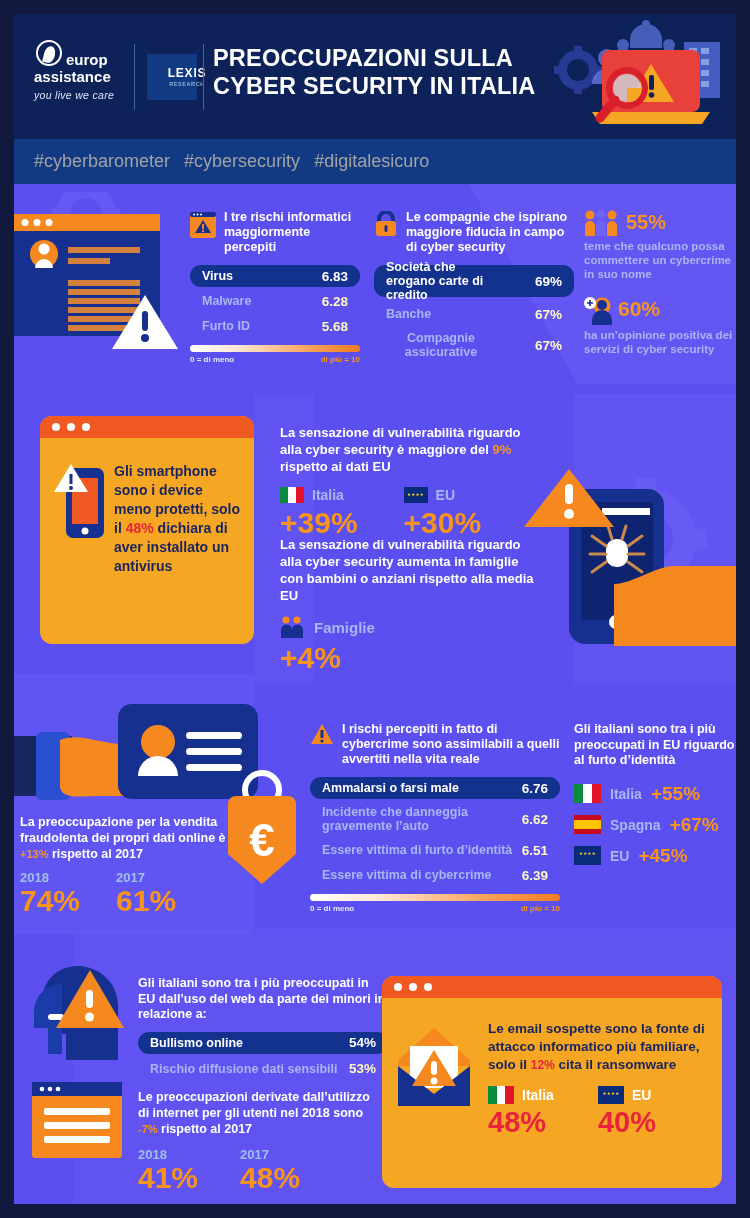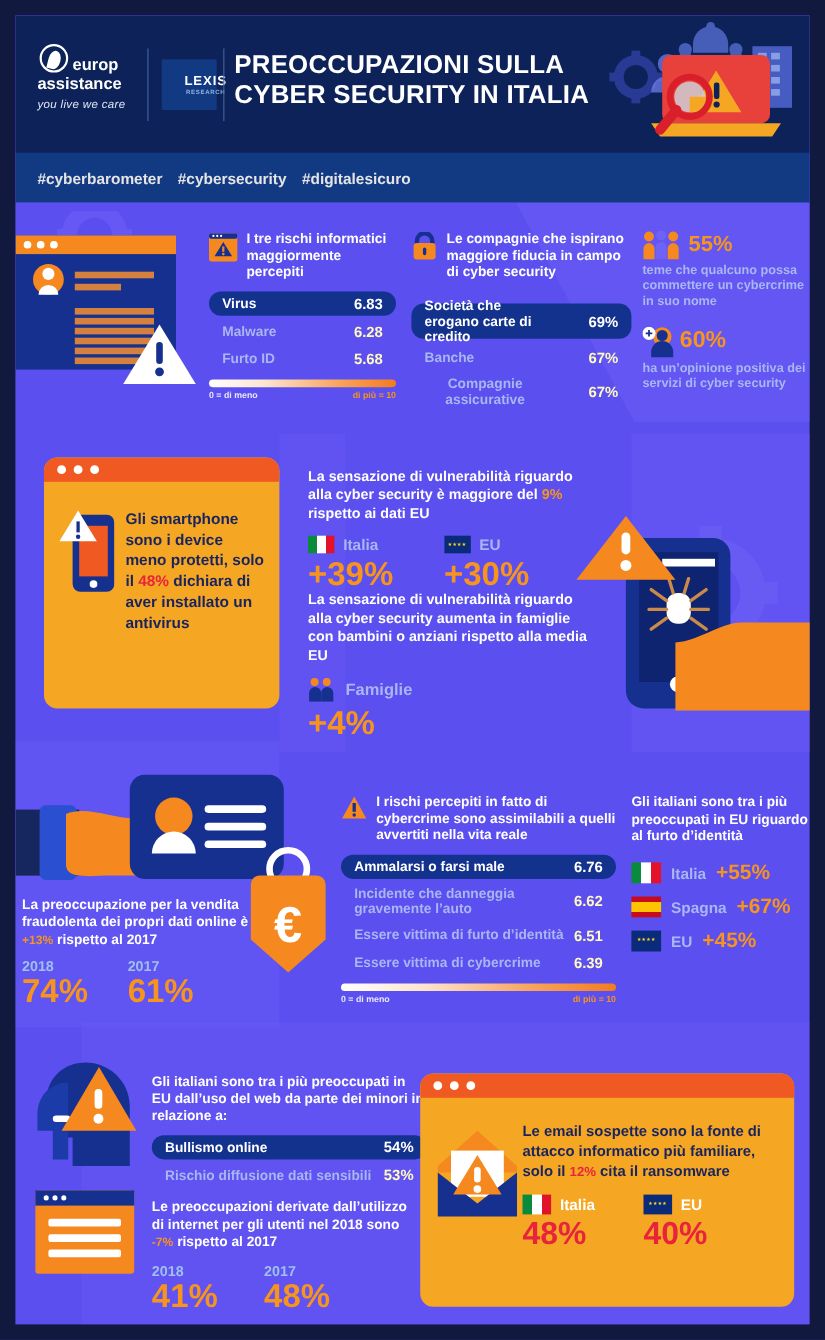--- a/index.html
+++ b/index.html
@@ -51,21 +51,21 @@
     position:absolute; left:199px; top:30px; width:350px;
     color:#ffffff; font-size:23.5px; font-weight:700; line-height:28px;
     letter-spacing:.2px;
   }
   .hero { position:absolute; right:4px; top:4px; width:180px; height:120px; }
 
   .hashbar {
     position:absolute; left:0; top:125px; width:722px; height:45px;
     background:#123a83; display:flex; align-items:center; padding-left:20px; gap:14px;
   }
-  .hashbar span { color:#e5e5e5; font-size:14px; font-weight:700; }
+  .hashbar span { color:#a3a3a3; font-size:18px; font-weight:400; }
 
   
   .sec { position:absolute; }
   .h-white { color:#ffffff; font-weight:700; }
   .lbl-lilac { color:#a9b6f2; }
   .orange { color:#f7941e; }
   .big-orange { color:#f7941e; font-weight:700; }
   .red { color:#e8243c; font-weight:700; }
 
   .rowlist { width:100%; }
@@ -276,21 +276,21 @@
     <div style="display:flex;gap:8px;align-items:flex-start;">
       <div style="flex:0 0 auto;margin-top:1px;">
         <svg width="24" height="26" viewBox="0 0 24 26">
           <path d="M5 11V8a7 7 0 0 1 14 0v3" fill="none" stroke="#16308f" stroke-width="4"></path>
           <rect x="2" y="10" width="20" height="15" rx="3" fill="#f5891f"></rect>
           <rect x="10.5" y="14" width="3" height="7" rx="1.5" fill="#16308f"></rect>
         </svg>
       </div>
       <div class="h-white" style="font-size:12.5px;line-height:15px;">Le compagnie che ispirano maggiore fiducia in campo di cyber security</div>
     </div>
-    <div class="rowlist" style="margin-top:21px;">
+    <div class="rowlist" style="margin-top:10px;">
       <div class="row hl tall">
         <span class="rl" style="width:120px;">Società che erogano carte di credito</span>
         <span class="rv">69%</span>
       </div>
       <div class="row" style="margin-top:6px;">
         <span class="rl">Banche</span>
         <span class="rv">67%</span>
       </div>
       <div class="row tall" style="margin-top:4px;text-align:center;">
         <span class="rl" style="width:110px;">Compagnie assicurative</span>
@@ -578,21 +578,21 @@
       </div>
     </div>
   </div>
 
   <div class="card" style="position:absolute;left:368px;top:962px;width:340px;height:212px;">
     <div class="card-bar">
       <div class="dot"></div>
       <div class="dot"></div>
       <div class="dot"></div>
     </div>
-    <div class="card-body" style="display:flex;gap:3px;padding-top:22px;">
+    <div class="card-body" style="display:flex;gap:16px;padding-top:22px;">
       <div style="flex:0 0 auto;margin-top:6px;">
         <svg width="76" height="84" viewBox="0 0 76 84">
           <path d="M38 2l36 32v6H2v-6z" fill="#f5891f"></path>
           <rect x="14" y="20" width="48" height="42" fill="#ffffff"></rect>
           <path d="M2 40l36 28 36-28v40H2z" fill="#16308f"></path>
           <path d="M38 24l22 36H16z" fill="#f5891f"></path>
           <rect x="35" y="35" width="6" height="14" rx="3" fill="#ffffff"></rect>
           <circle cx="38" cy="55" r="3.5" fill="#ffffff"></circle>
         </svg>
       </div>

